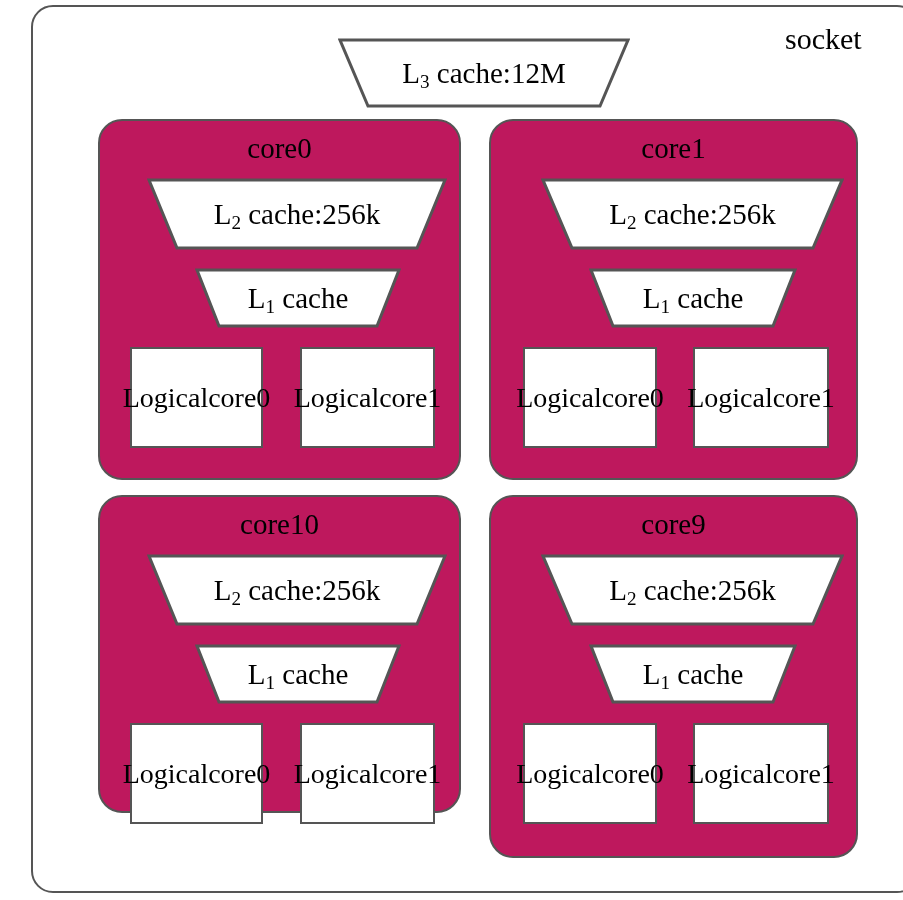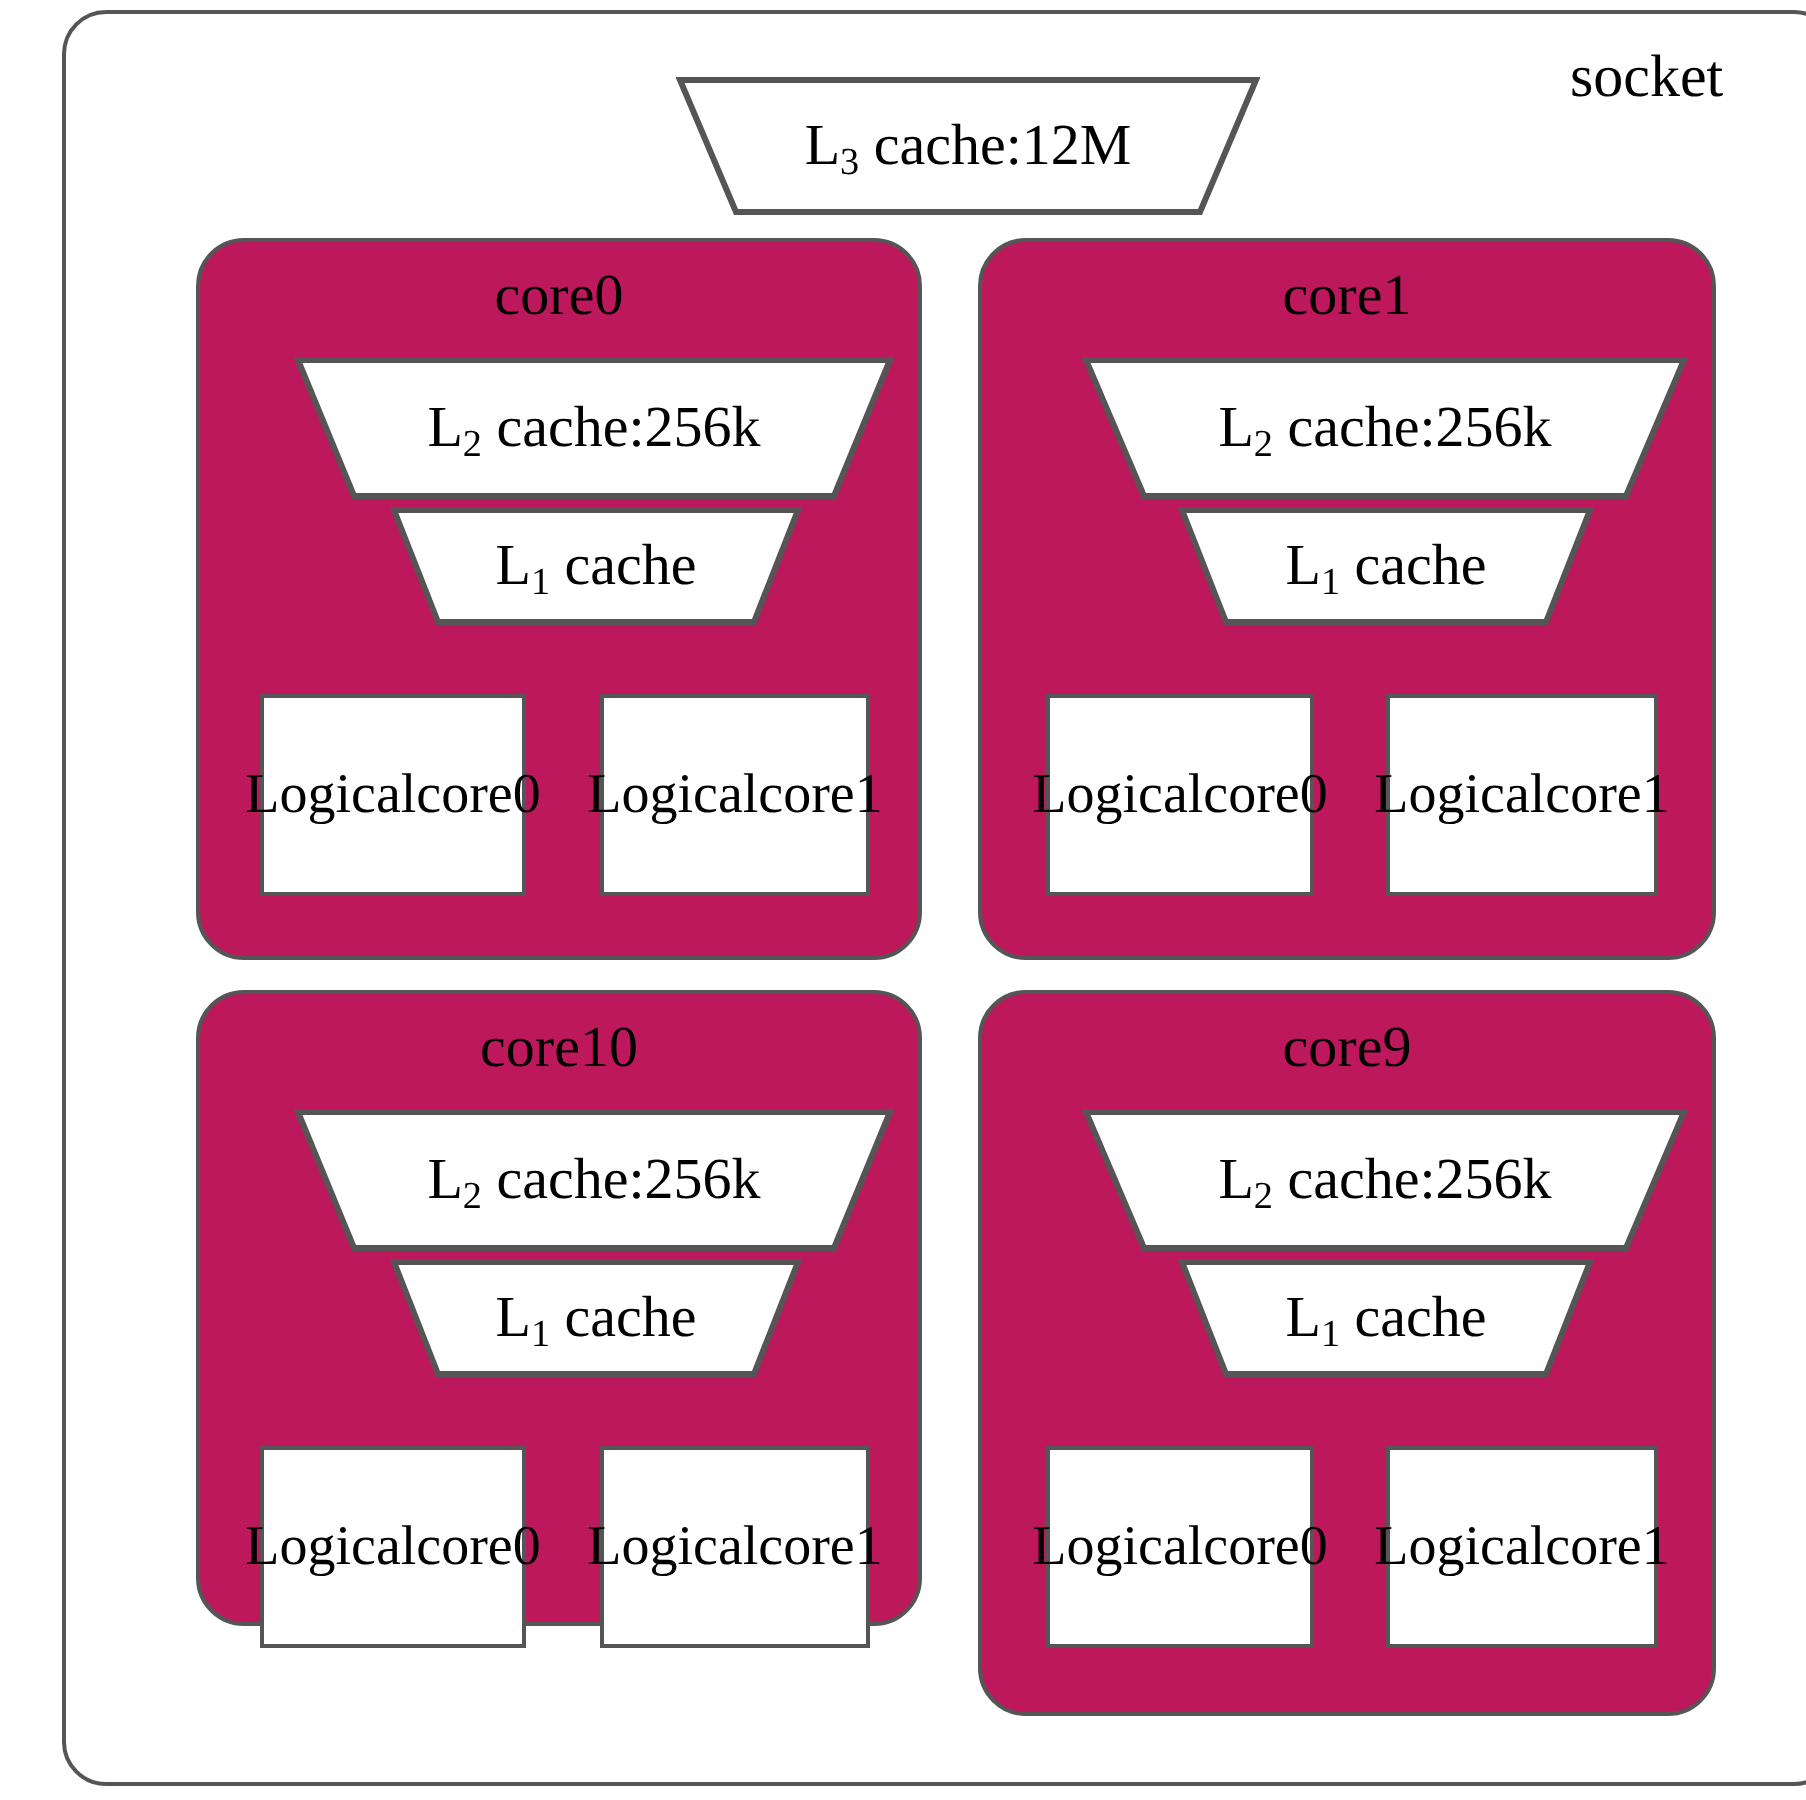--- a/index.html
+++ b/index.html
@@ -119,21 +119,21 @@
     top: 57px;
     width: 300px;
     height: 72px;
   }
   .core-1 .l2-trap,
   .core-9 .l2-trap { left: 50px; width: 303px; }
 
   
   .l1-trap {
     left: 95px;
-    top: 132px;
+    top: 147px;
     width: 206px;
     height: 60px;
   }
   .core-1 .l1-trap,
   .core-9 .l1-trap { left: 98px; width: 208px; }
 
   
   .logical-box {
     position: absolute;
     box-sizing: border-box;

